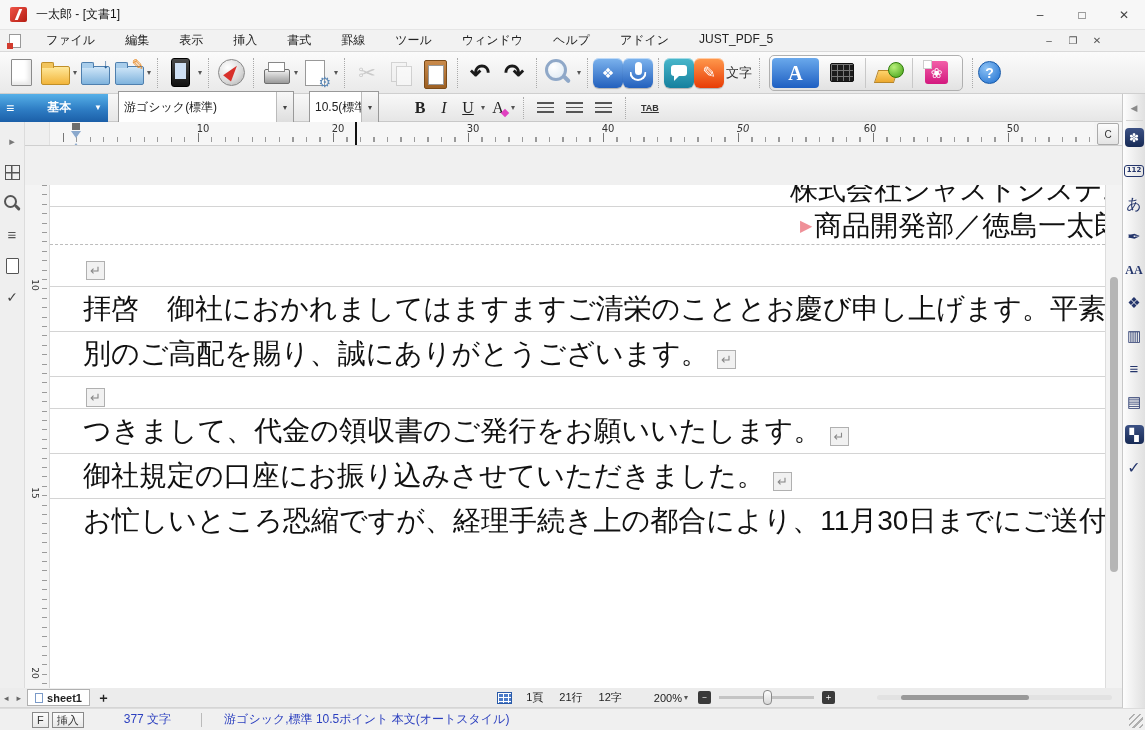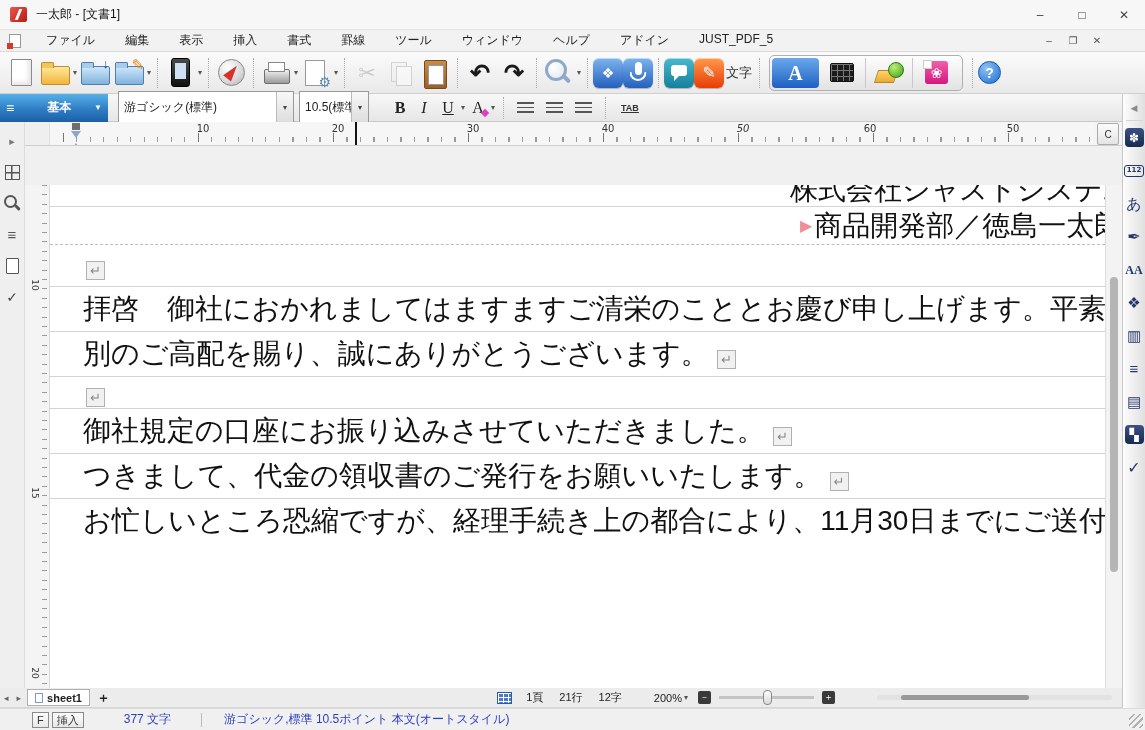--- a/index.html
+++ b/index.html
@@ -79,21 +79,21 @@
   .k-mode-hanako::after { content:""; position:absolute; left:10px; top:2px; width:7px; height:7px; background:#fff; border:1px solid #ccc; }
   .k-help { width:23px; height:23px; border-radius:50%; background:radial-gradient(circle at 35% 30%,#8cc2f5,#1d6ecf); border:1px solid #1558a8; }
   .k-help .gl { color:#fff; font-weight:bold; font-size:14px; }
 
   
   .fmtbar { height:28px; margin-right:23px; background:linear-gradient(#f8f8f8,#e6e6e6); border-bottom:1px solid #c8c8c8; display:flex; align-items:center; }
   .style-chip { width:108px; height:28px; background:linear-gradient(#56b0e8,#2e7dc4 55%,#1b5fa8); display:flex; align-items:center; padding:0 6px; color:#fff; margin-right:10px; flex:none; }
   .style-chip .ham { font-size:14px; margin-right:10px; }
   .style-chip .stylename { font-size:12px; font-weight:bold; flex:1; text-align:center; }
   .style-chip .sarrow { font-size:8px; }
-  .combo { display:flex; align-items:center; height:33px; background:#fff; border:1px solid #999; font-size:12px; color:#222; margin-right:5px; }
+  .combo { display:flex; align-items:center; height:33px; background:#fff; border:1px solid #999; font-size:12px; color:#222; margin-right:15px; }
   .combo .cval { padding:0 5px; flex:1; white-space:nowrap; overflow:hidden; }
   .combo .carrow { width:17px; height:100%; border-left:1px solid #bbb; background:linear-gradient(#f8f8f8,#ddd); display:flex; align-items:center; justify-content:center; font-size:8px; color:#444; }
   .combo.font-name { width:176px; }
   .combo.font-size { width:70px; }
   .fmt-sep { border-left:1px dotted #aaa; height:22px; margin:0 7px; }
   .fbtn { width:24px; height:22px; display:inline-flex; align-items:center; justify-content:center; font-family:"Liberation Serif", serif; font-size:16px; color:#222; }
   .fbtn.bold { font-weight:bold; margin-left:14px; }
   .fbtn.italic { font-style:italic; }
   .fbtn.underline { text-decoration:underline; }
   .fbtn.fontcolor { position:relative; }
@@ -362,22 +362,22 @@
             <span class="vnum" data-name="ruler-number" style="top: 303px;">15</span>
             <span class="vnum" data-name="ruler-number" style="top: 483px;">20</span>
           </div>
         <div class="docarea" id="doc-area" data-name="document-editing-area">
             <div class="doc-line dl-clip-top" data-name="sender-company-line"><span class="line-text" data-name="line-text">株式会社ジャストシステム</span></div>
             <div class="doc-line dl-sender" data-name="sender-person-line"><span class="tabmark" data-name="tab-marker-icon">▶</span><span class="line-text" data-name="line-text">商品開発部／徳島一太郎</span></div>
             <div class="doc-line dl-blank1" data-name="blank-line"><span class="line-text" data-name="line-text"></span><span class="ret" data-name="return-mark-icon">↵</span></div>
             <div class="doc-line dl-body" data-name="body-line"><span class="line-text" data-name="line-text">拝啓　御社におかれましてはますますご清栄のこととお慶び申し上げます。平素は</span></div>
             <div class="doc-line dl-body" data-name="body-line"><span class="line-text" data-name="line-text">別のご高配を賜り、誠にありがとうございます。</span><span class="ret" data-name="return-mark-icon">↵</span></div>
             <div class="doc-line dl-blank2" data-name="blank-line"><span class="line-text" data-name="line-text"></span><span class="ret" data-name="return-mark-icon">↵</span></div>
+            <div class="doc-line dl-body" data-name="body-line"><span class="line-text" data-name="line-text">つきまして、代金の領収書のご発行をお願いいたします。</span><span class="ret" data-name="return-mark-icon">↵</span></div>
             <div class="doc-line dl-body" data-name="body-line"><span class="line-text" data-name="line-text">御社規定の口座にお振り込みさせていただきました。</span><span class="ret" data-name="return-mark-icon">↵</span></div>
-            <div class="doc-line dl-body" data-name="body-line"><span class="line-text" data-name="line-text">つきまして、代金の領収書のご発行をお願いいたします。</span><span class="ret" data-name="return-mark-icon">↵</span></div>
             <div class="doc-line dl-body-last" data-name="body-line"><span class="line-text" data-name="line-text">お忙しいところ恐縮ですが、経理手続き上の都合により、11月30日までにご送付</span></div>
           </div>
         <div class="vscroll" data-name="vertical-scrollbar">
           <div class="vthumb" data-name="vertical-scrollbar-thumb"></div>
         </div>
       </div>
     </div>
   </div>
 
   <div class="tabbar" data-name="sheet-tab-bar">

